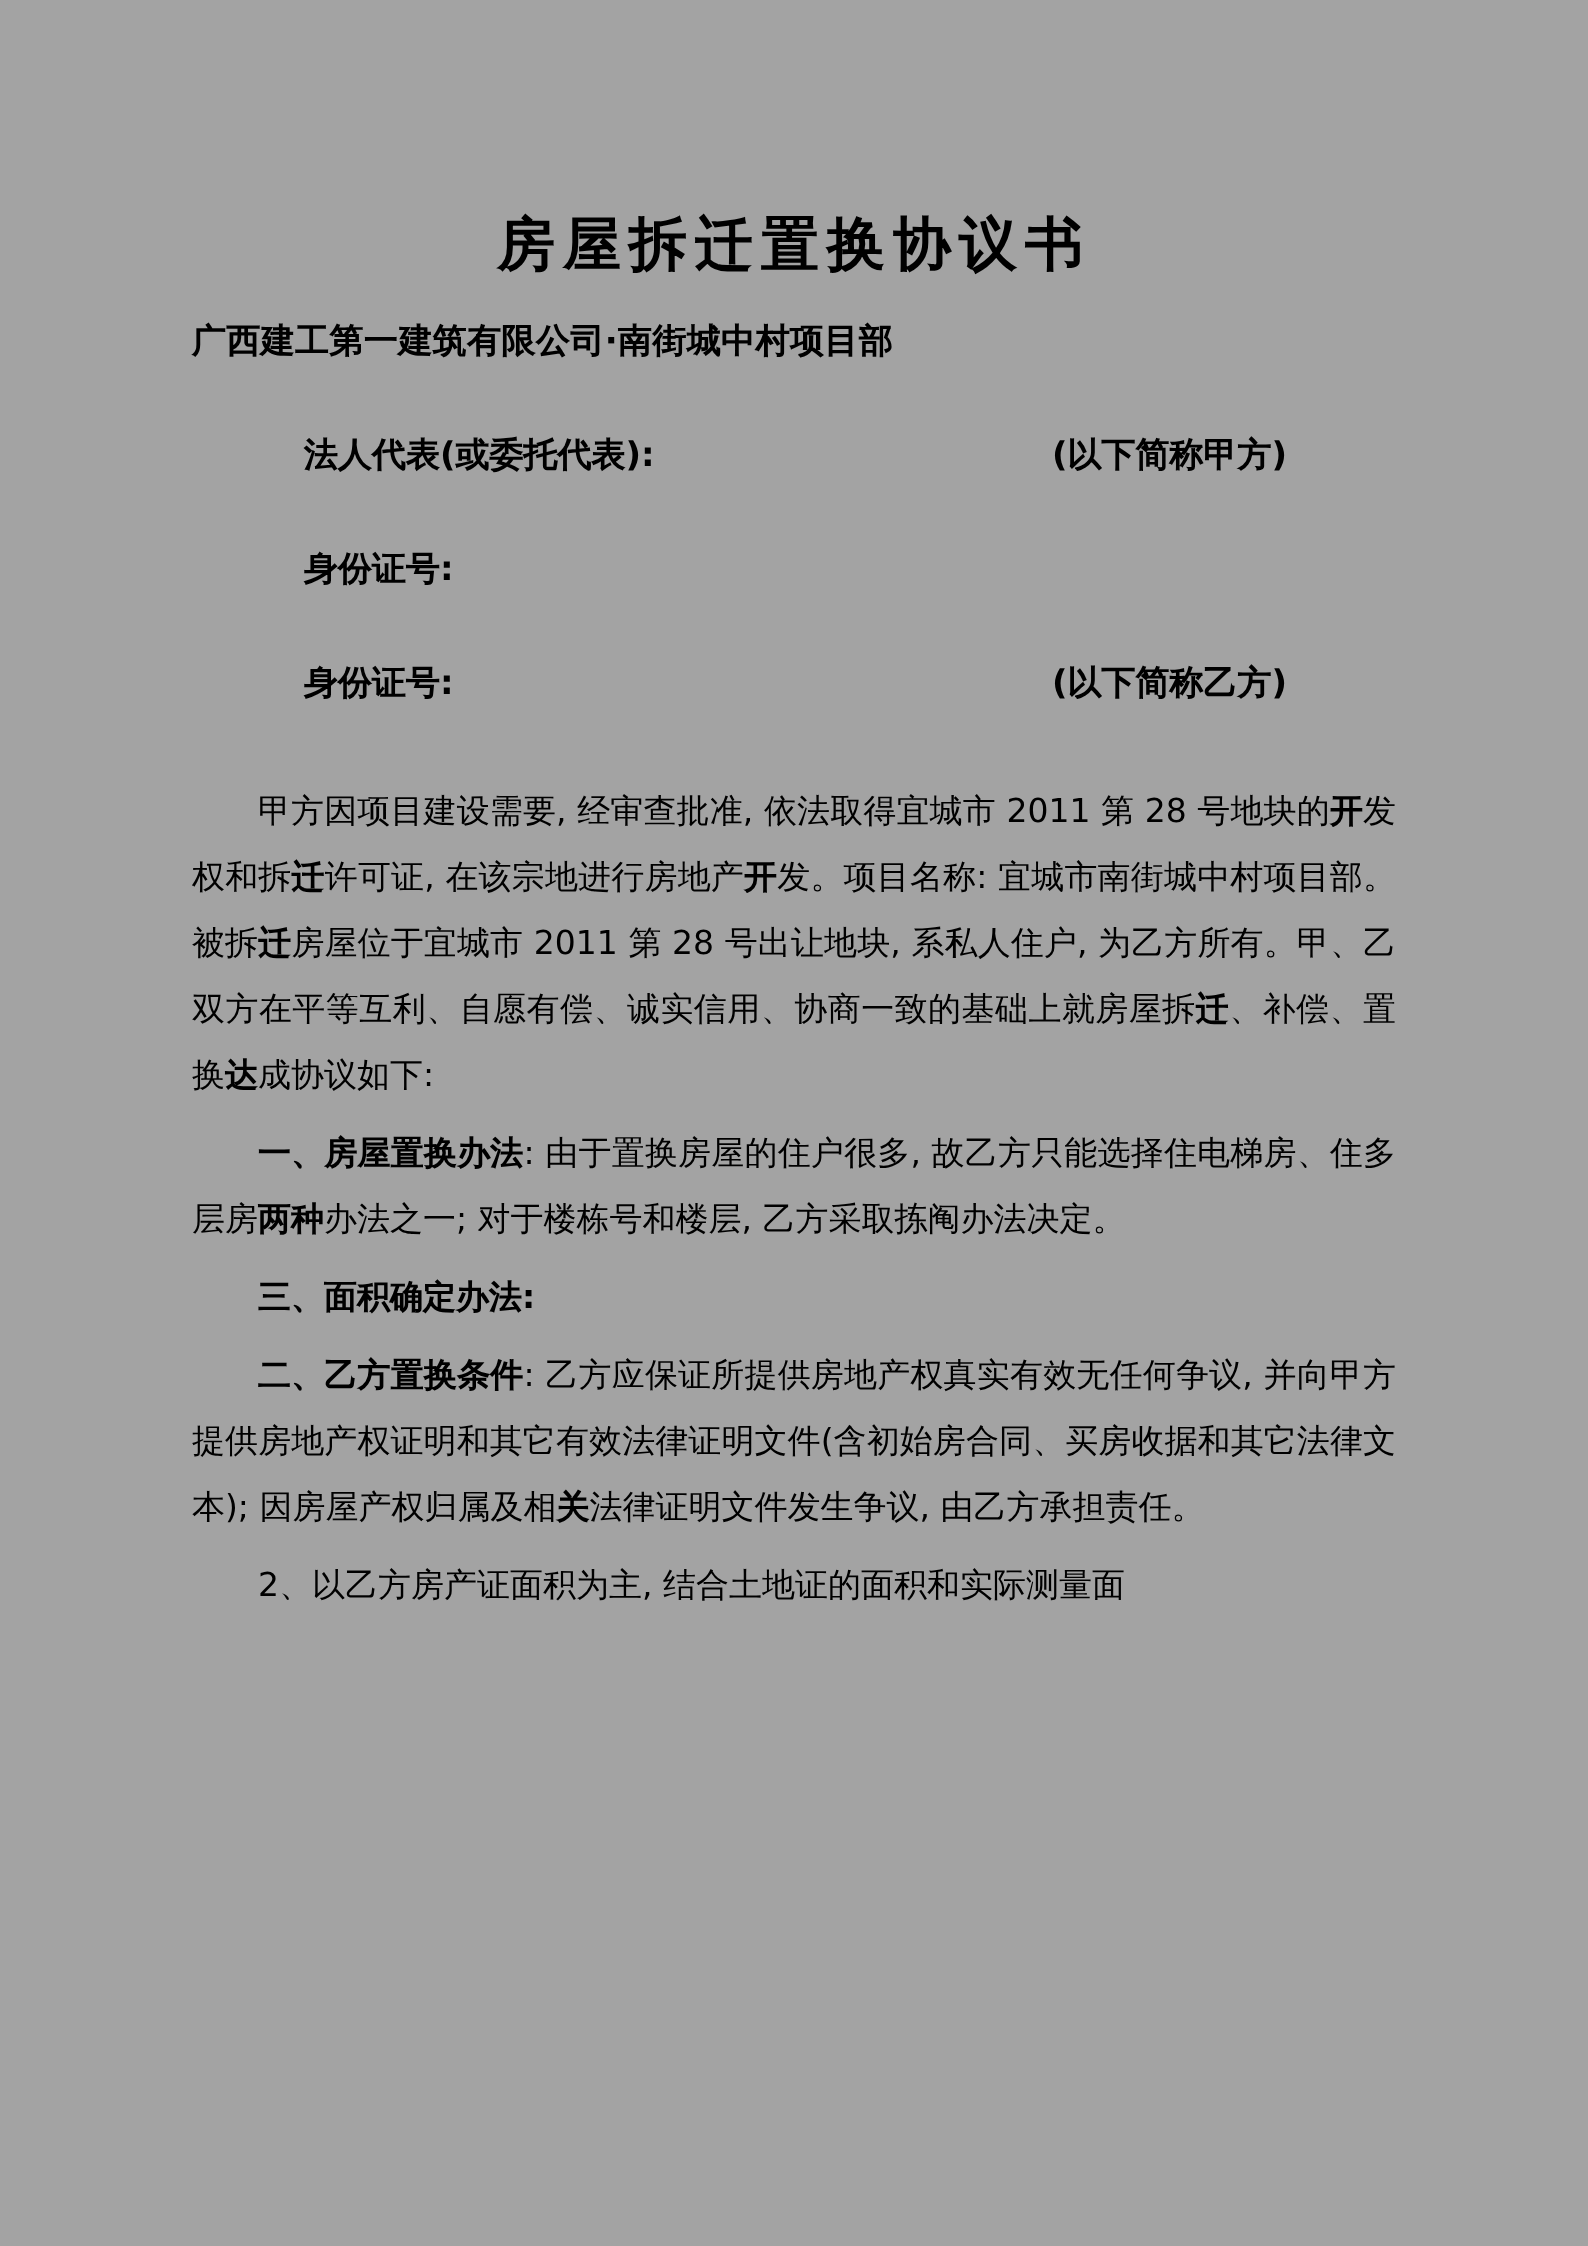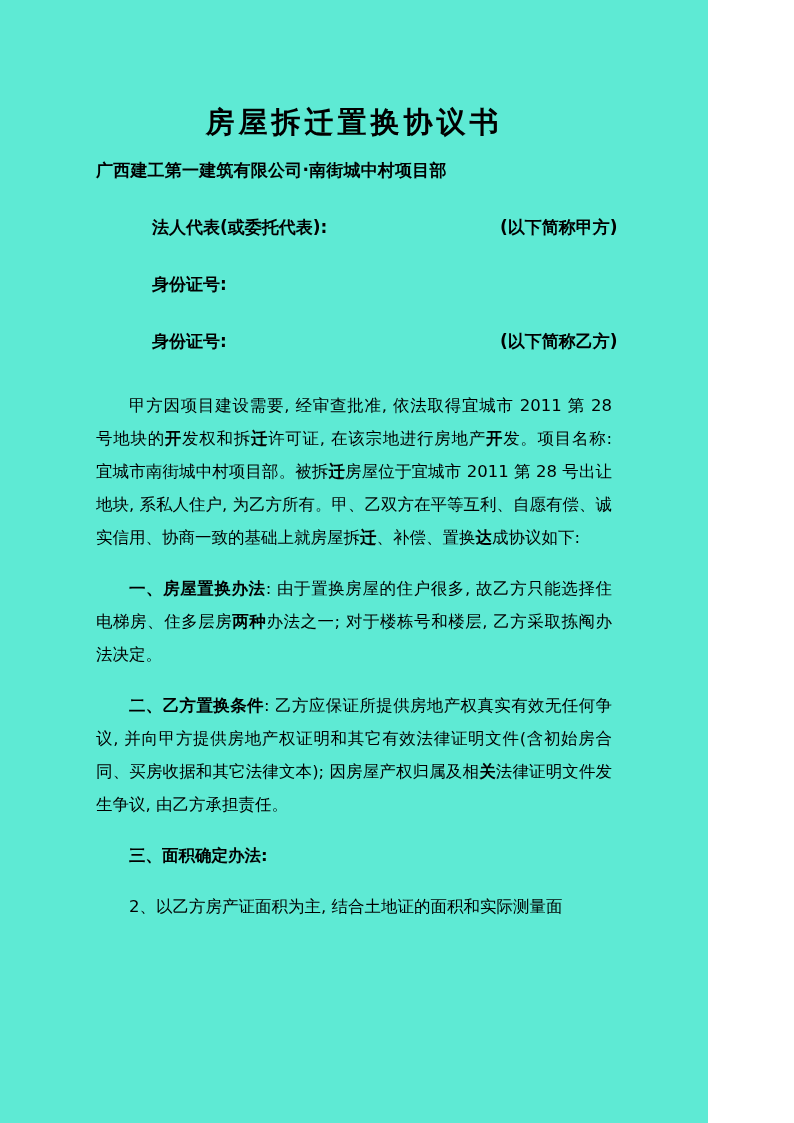--- a/index.html
+++ b/index.html
@@ -9,25 +9,25 @@
   }
   body {
     width: 794px;
     height: 1123px;
     font-family: "DejaVu Sans", "Liberation Sans", sans-serif;
     color: #000000;
     -webkit-font-smoothing: antialiased;
   }
   .page {
     position: relative;
-    width: 708px;
+    width: 794px;
     height: 1123px;
     box-sizing: border-box;
     padding: 72px 96px 32px 96px;
-    background: #5eead4;
+    background: #a3a3a3;
   }
   .doc-title {
     text-align: center;
     font-size: 29px;
     font-weight: bold;
     letter-spacing: 4px;
     margin: 30px 0 0 0;
     line-height: 1.4;
     font-family: "DejaVu Sans", "Liberation Sans", sans-serif;
   }
@@ -38,36 +38,36 @@
   }
   .indent-line {
     font-weight: bold;
     font-size: 17px;
     margin-top: 34px;
     padding-left: 56px;
     position: relative;
   }
   .indent-line .right-note {
     position: absolute;
-    left: 404px;
+    left: 430px;
     top: 0;
     white-space: nowrap;
   }
   .party-line2 {
     font-weight: bold;
     font-size: 17px;
     margin-top: 26px;
     letter-spacing: 0.2px;
   }
   .body-para {
     font-size: 16.5px;
     line-height: 2.0;
     text-align: justify;
     text-justify: inter-ideograph;
-    margin-top: 18px;
+    margin-top: 6px;
   }
   .body-para.first {
     margin-top: 30px;
   }
   .ind2 {
     text-indent: 2em;
   }
   b.b {
     font-weight: bold;
   }
@@ -97,17 +97,17 @@
 
   <div class="indent-line">
     <span>身份证号:</span>
     <span class="right-note">(以下简称乙方)</span>
   </div>
 
   <div class="spacer-sm"></div>
 
   <div class="body-para first ind2"><span>甲方因项目建设需要, 经审查批准, 依法取得宜城市 2011 第 28 号地块的</span><b class="b">开</b><span>发权和拆</span><b class="b">迁</b><span>许可证, 在该宗地进行房地产</span><b class="b">开</b><span>发。项目名称: 宜城市南街城中村项目部。被拆</span><b class="b">迁</b><span>房屋位于宜城市 2011 第 28 号出让地块, 系私人住户, 为乙方所有。甲、乙双方在平等互利、自愿有偿、诚实信用、协商一致的基础上就房屋拆</span><b class="b">迁</b><span>、补偿、置换</span><b class="b">达</b><span>成协议如下:</span></div>
   <div class="body-para ind2"><b class="b">一、</b><b class="b">房屋置换办法</b><span>: 由于置换房屋的住户很多, 故乙方只能选择住电梯房、住多层房</span><b class="b">两种</b><span>办法之一; 对于楼栋号和楼层, 乙方采取拣阄办法决定。</span></div>
+  <div class="body-para ind2"><b class="b">三、面积</b><b class="b">确</b><b class="b">定办法:</b></div>
   <div class="body-para ind2"><b class="b">二、乙方置换条件</b><span>: 乙方应保证所提供房地产权真实有效无任何争议, 并向甲方提供房地产权证明和其它有效法律证明文件(含初始房合同、买房收据和其它法律文本); 因房屋产权归属及相</span><b class="b">关</b><span>法律证明文件发生争议, 由乙方承担责任。</span></div>
-  <div class="body-para ind2"><b class="b">三、面积</b><b class="b">确</b><b class="b">定办法:</b></div>
   <div class="body-para ind2"><span>2、以乙方房产证面积为主, 结合土地证的面积和实际测量面</span></div>
 
 </div>
 
 </body></html>

